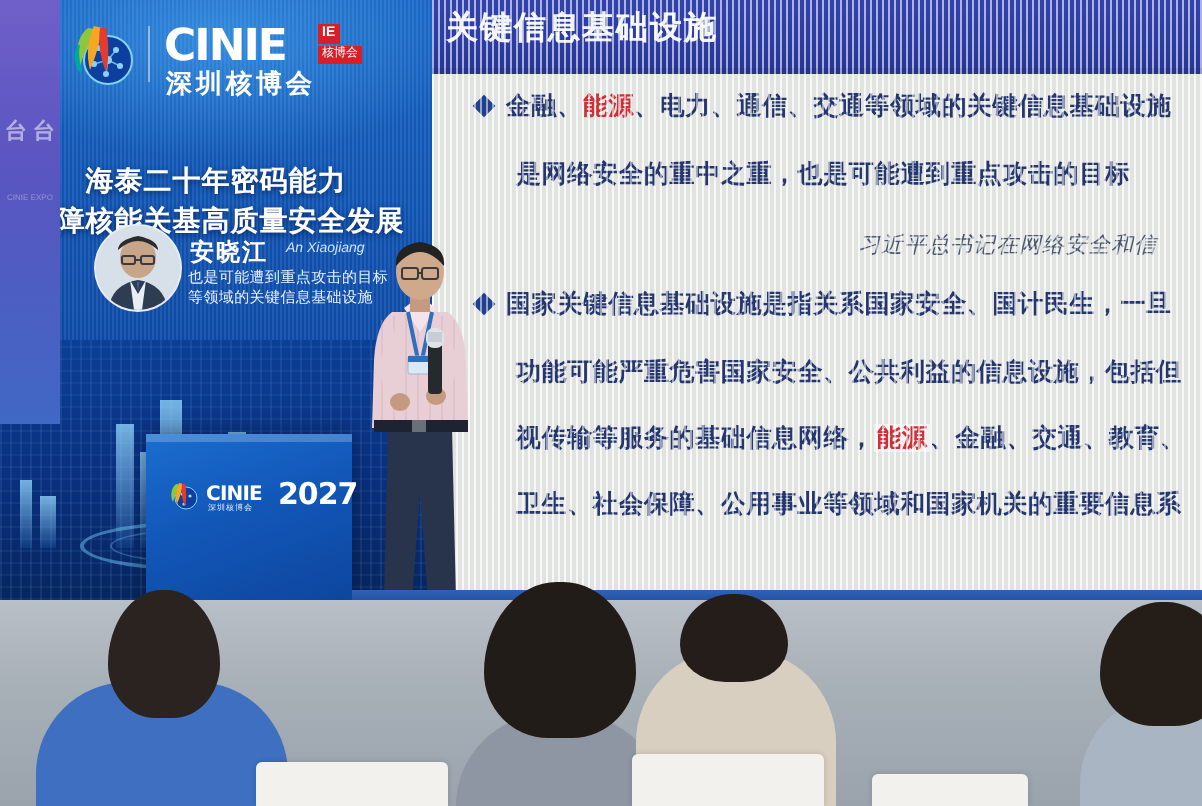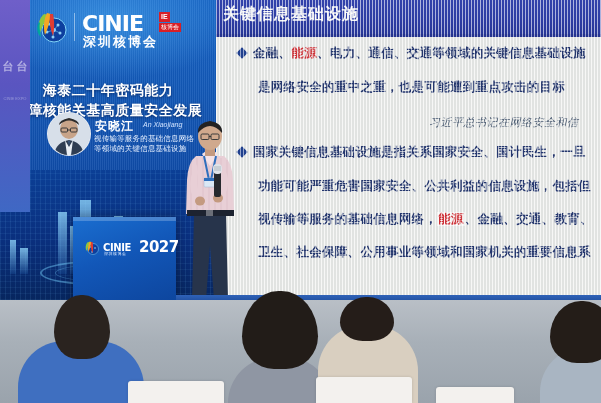--- a/index.html
+++ b/index.html
@@ -245,21 +245,21 @@
         <rect x="13" y="15" width="6.5" height="4" rx="1" fill="none" stroke="#3a3a3a" stroke-width="1"></rect>
         <rect x="22.5" y="15" width="6.5" height="4" rx="1" fill="none" stroke="#3a3a3a" stroke-width="1"></rect>
         <line x1="19.5" y1="17" x2="22.5" y2="17" stroke="#3a3a3a" stroke-width="1"></line>
         <path d="M6 42 Q8 29 21 27 Q34 29 36 42 Z" fill="#2f3d52"></path>
         <path d="M17 27 L21 34 L25 27 L23 42 L19 42 Z" fill="#e9eef4"></path>
         <path d="M20.5 28 L21 33 L21.5 28 Z" fill="#3f6ea8"></path>
       </svg>
     </div>
     <div id="spk-name">安晓江</div>
     <div id="spk-name-en">An Xiaojiang</div>
-    <div id="spk-org1">视传输等服务的基础信息网络</div>
+    <div id="spk-org1">也是可能遭到重点攻击的目标</div>
     <div id="spk-org2">等领域的关键信息基础设施</div>
 
     <div id="city-led">
       <div class="grid"></div>
       <div class="tower" style="left:58px;width:9px;height:62px;"></div>
       <div class="tower" style="left:70px;width:7px;height:48px;"></div>
       <div class="tower" style="left:80px;width:11px;height:74px;"></div>
       <div class="tower" style="left:94px;width:8px;height:54px;"></div>
       <div class="tower" style="left:105px;width:6px;height:40px;"></div>
       <div class="tower" style="left:114px;width:9px;height:58px;"></div>

